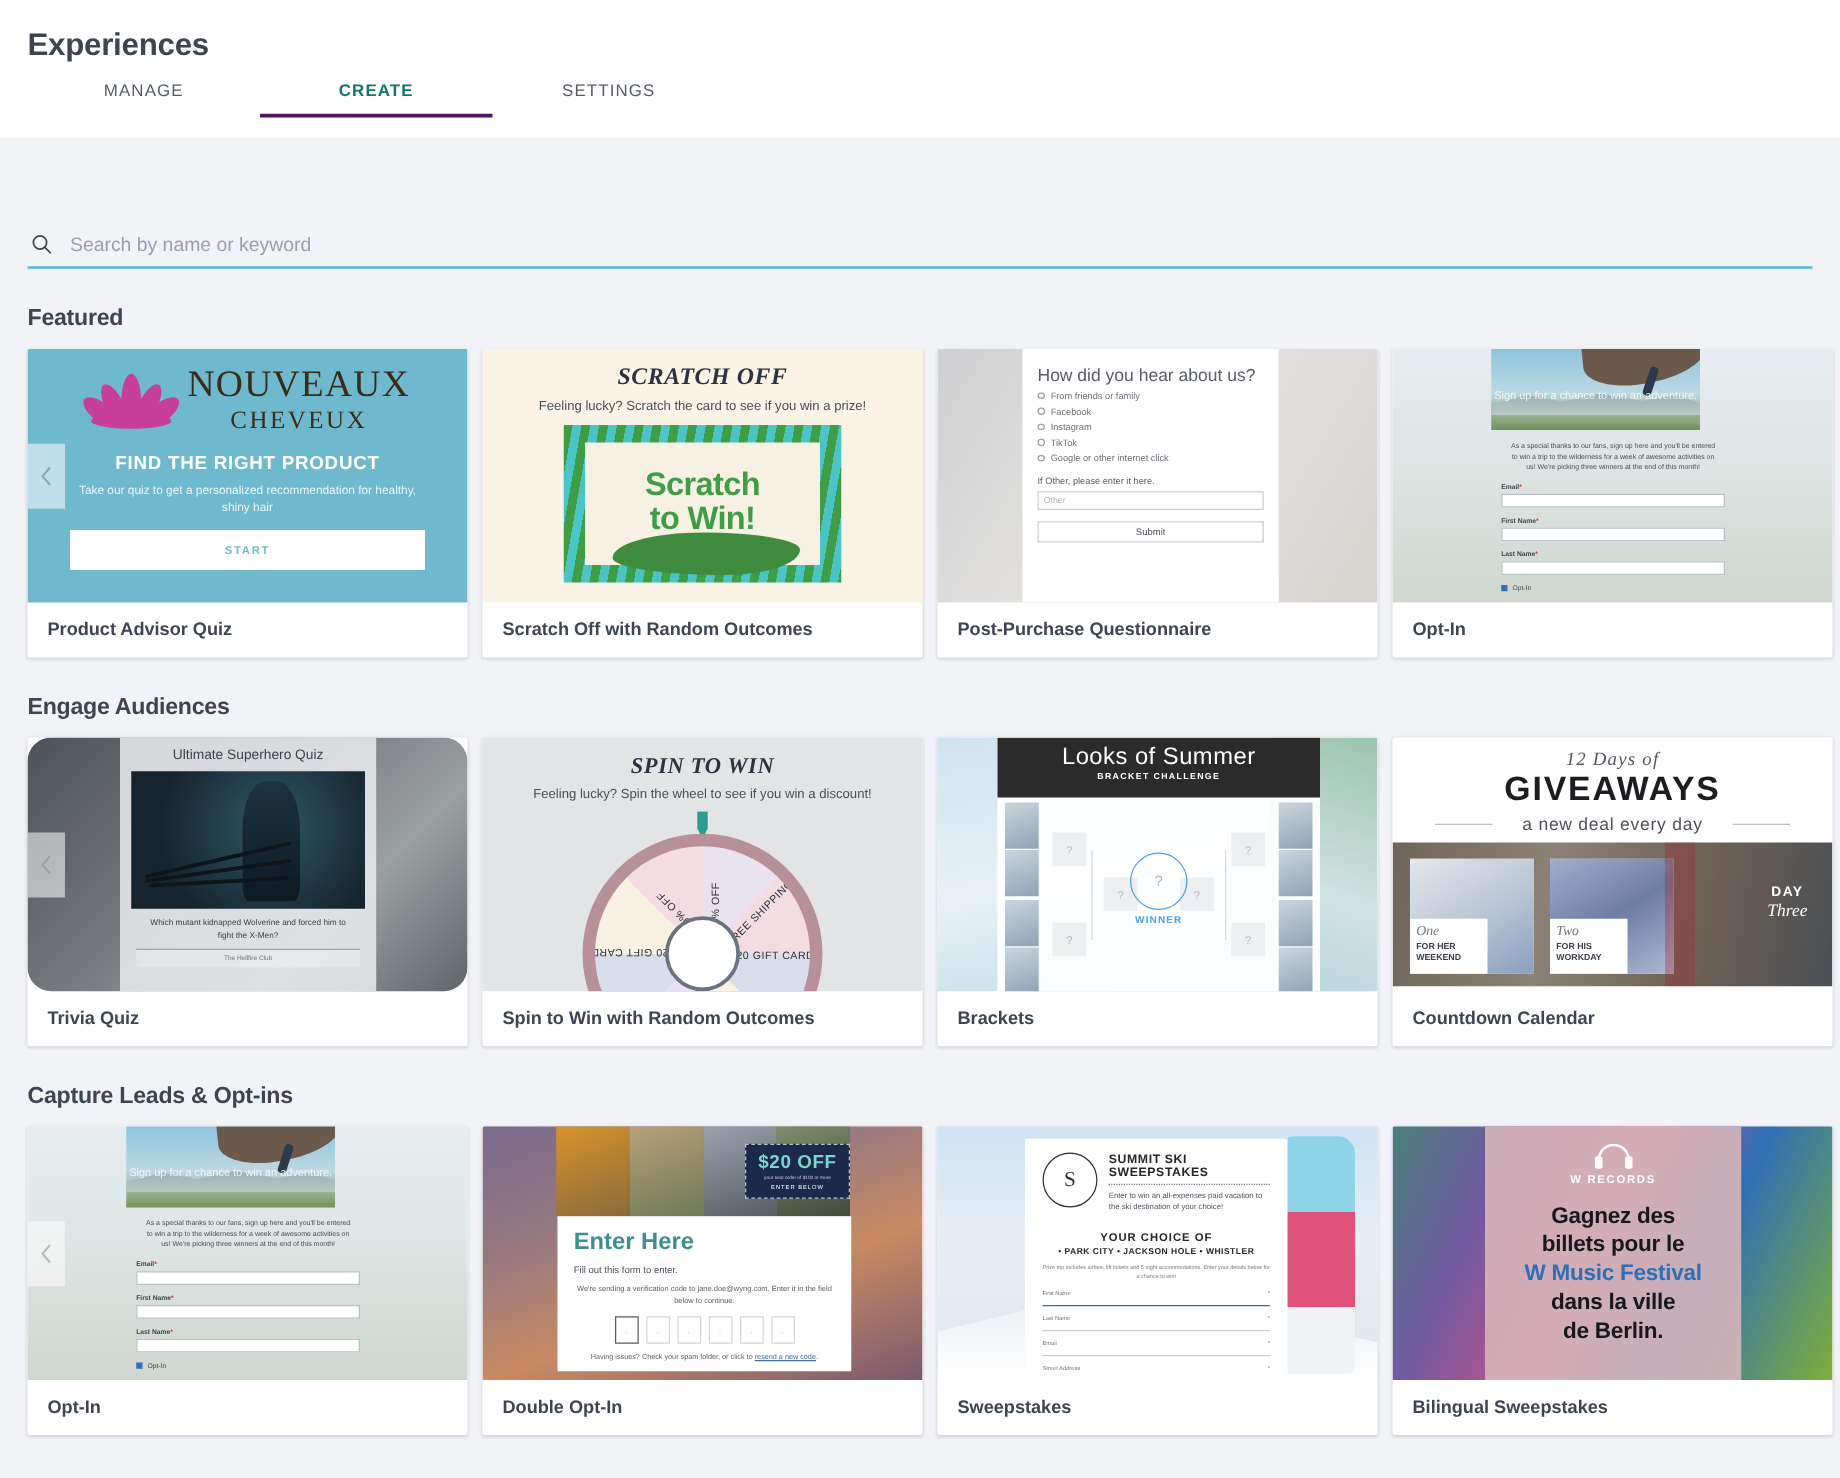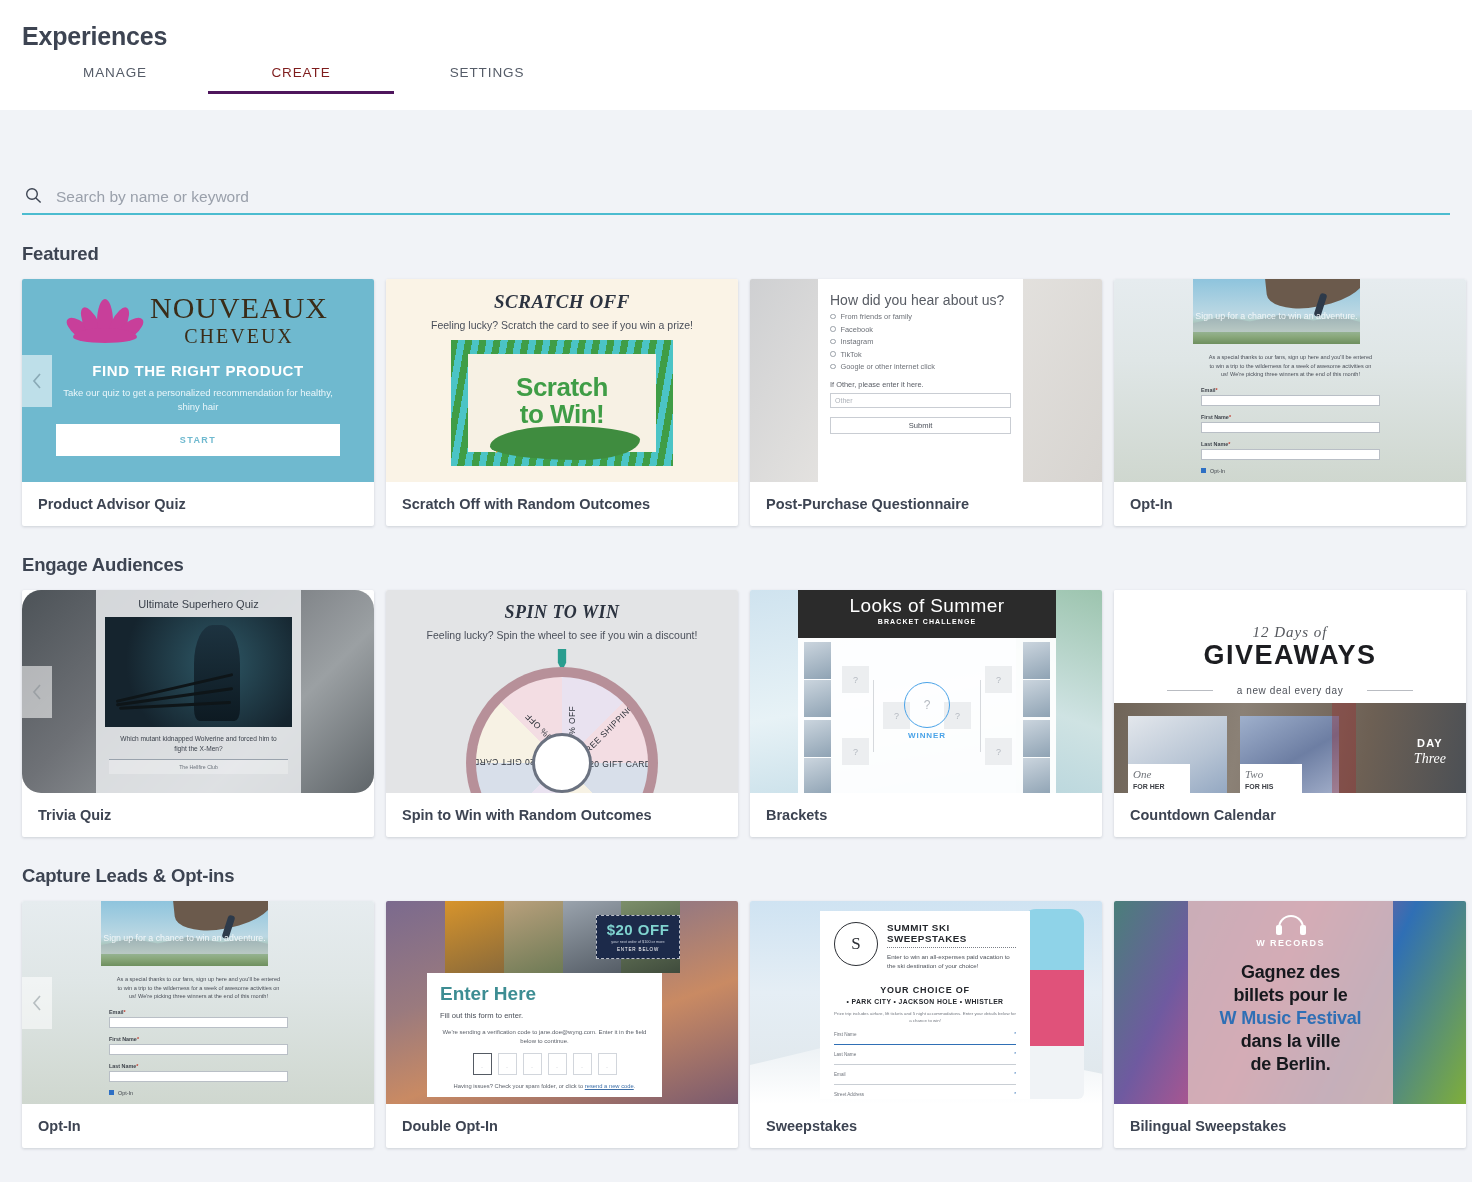--- a/index.html
+++ b/index.html
@@ -16,21 +16,21 @@
   .header { background:#ffffff; height:110px; position:relative; }
   .page-title {
     font-size:25px; font-weight:700; color:#3d4452;
     padding:22px 0 0 22px; letter-spacing:-0.2px;
   }
   .tabs { display:flex; margin-top:14px; padding-left:22px; }
   .tab {
     width:186px; text-align:center; font-size:13.5px; letter-spacing:0.9px;
     color:#555c68; padding-bottom:11px; cursor:pointer; font-weight:400;
   }
-  .tab.active { color:#7f1d1d; font-weight:400; border-bottom:3px solid #4e155c; }
+  .tab.active { color:#0f766e; font-weight:700; border-bottom:3px solid #4e155c; }
 
   
   .content { padding:0 22px; }
   .searchbar-wrap { padding-top:72px; }
   .searchbar { display:flex; align-items:flex-end; gap:10px;
                border-bottom:2px solid #4cbcd0; padding-bottom:5px; }
   .search-icon { width:22px; height:26px; display:flex; align-items:center; justify-content:center; }
   .search-input {
     flex:1; border:none; outline:none; background:transparent;
     font-size:15.5px; font-family:"Liberation Sans", sans-serif;
@@ -175,24 +175,24 @@
   .bk-line { position:absolute; background:#d6d9dd; }
   .bk-win { position:absolute; left:50%; top:44px; margin-left:-23px; width:46px; height:46px;
             border:1.6px solid #4aa3e8; border-radius:50%; display:flex; align-items:center;
             justify-content:center; font-size:12px; color:#b4b9c0; }
   .bk-wtxt { position:absolute; left:0; right:0; top:93px; text-align:center; font-size:8px;
              font-weight:700; letter-spacing:.9px; color:#4aa3e8; }
 
   
   .t-count { background:#fff; }
   .cd-top { text-align:center; padding:10px 0 7px; }
-  .cd-12 { font-family:"Liberation Serif", serif; font-style:italic; font-size:15px; color:#55585e; letter-spacing:1px;margin-top:24px; }
+  .cd-12 { font-family:"Liberation Serif", serif; font-style:italic; font-size:15px; color:#55585e; letter-spacing:1px; }
   .cd-give { font-size:27px; font-weight:800; letter-spacing:1.5px; color:#1c1d21; line-height:1; margin-top:1px; }
-  .cd-new { display:flex; align-items:center; justify-content:center; gap:24px; margin-top:16px;
-            font-size:10px; color:#4d5159; letter-spacing:.6px; }
+  .cd-new { display:flex; align-items:center; justify-content:center; gap:24px; margin-top:6px;
+            font-size:14px; color:#4d5159; letter-spacing:.6px; }
   .cd-new span.r { width:46px; height:1px; background:#b9bcc2; }
   .cd-strip { height:115px; position:relative;
               background:linear-gradient(100deg,#6f6458,#8b8176 35%,#6d6054 70%,#4a4f55); overflow:hidden; }
   .cd-tile { position:absolute; top:13px; width:99px; height:92px; background:#e9eaec; }
   .cd-tile .ph { position:absolute; inset:0; }
   .cd-cap { position:absolute; left:0; bottom:0; width:62px; height:44px; background:#fff; padding:4px 5px 0; }
   .cd-num { font-family:"Liberation Serif", serif; font-style:italic; font-size:11px; color:#70747a; }
   .cd-sub { font-size:7px; font-weight:700; color:#3a3d43; line-height:1.35; margin-top:2px; }
   .cd-day { position:absolute; right:20px; top:34px; text-align:center; color:#fff; }
   .cd-day .d1 { font-size:11px; font-weight:700; letter-spacing:1.2px; }
@@ -201,21 +201,21 @@
 
   
   .t-double { background:linear-gradient(160deg,#7b6a8e,#9a7a7e 35%,#c98a63 62%,#7a5a6e); position:relative; }
   .db-strip { position:absolute; left:59px; top:0; width:235px; height:72px; display:flex; }
   .db-s { flex:1; }
   .db-coupon { position:absolute; right:0; top:14px; width:84px; height:44px; background:#1c2a4a;
                border:1px dashed rgba(255,255,255,.7); color:#fff; text-align:center; padding-top:5px; }
   .db-c1 { font-size:15px; font-weight:800; color:#7fd3cf; letter-spacing:.5px; }
   .db-c2 { font-size:3.8px; color:#c9cfdc; margin-top:2px; }
   .db-c3 { font-size:4.6px; letter-spacing:.8px; margin-top:3px; }
-  .db-panel { position:absolute; left:41px; top:72px; width:235px; height:124px; background:#fff; padding:10px 13px 0; }
+  .db-panel { position:absolute; left:60px; top:72px; width:235px; height:124px; background:#fff; padding:10px 13px 0; }
   .db-h { font-size:19px; font-weight:800; color:#3d8d93; }
   .db-p { font-size:7.6px; color:#4a4f58; margin-top:6px; }
   .db-p2 { font-size:6px; color:#5a5f68; text-align:center; margin-top:8px; line-height:1.5; }
   .db-codes { display:flex; gap:6px; justify-content:center; margin-top:7px; }
   .db-box { width:19px; height:22px; border:1px solid #d2d6dc; display:flex; align-items:flex-end;
             justify-content:center; font-size:6px; color:#9aa0aa; padding-bottom:4px; }
   .db-box.first { border-color:#555b64; }
   .db-foot { font-size:5.8px; color:#5a5f68; text-align:center; margin-top:8px; }
   .db-foot u { color:#3d6fa8; }
 

